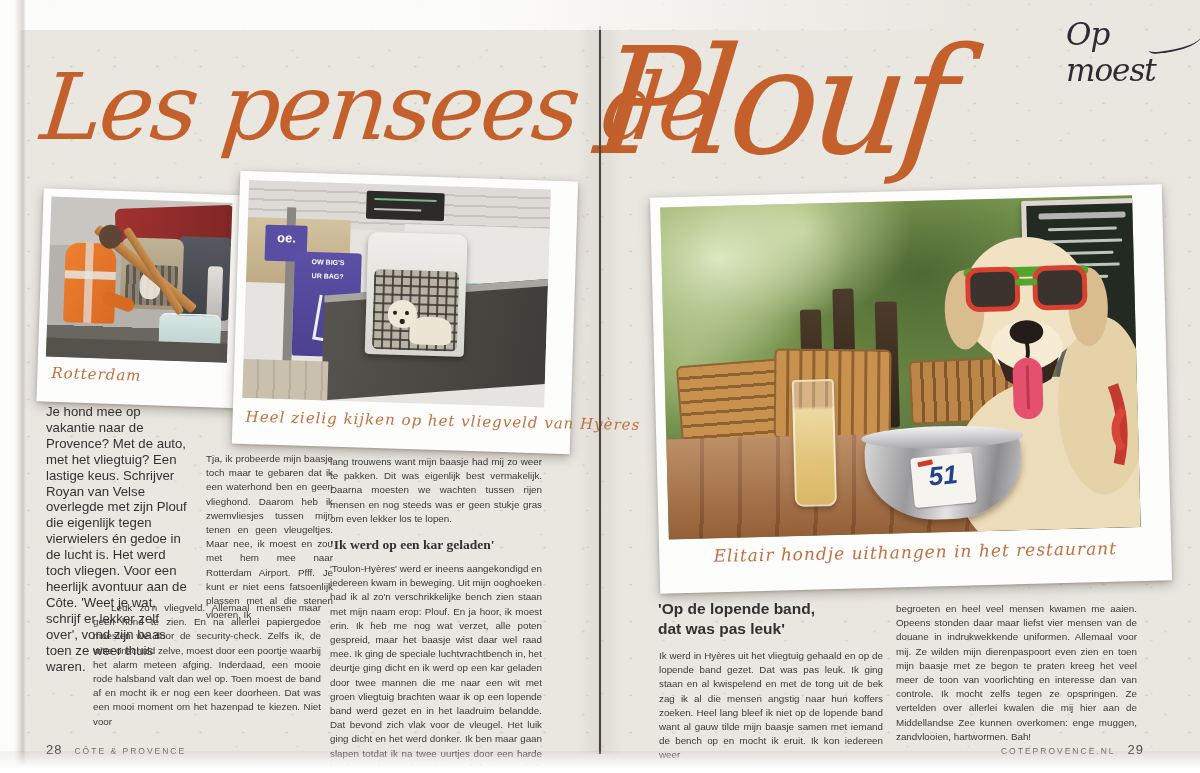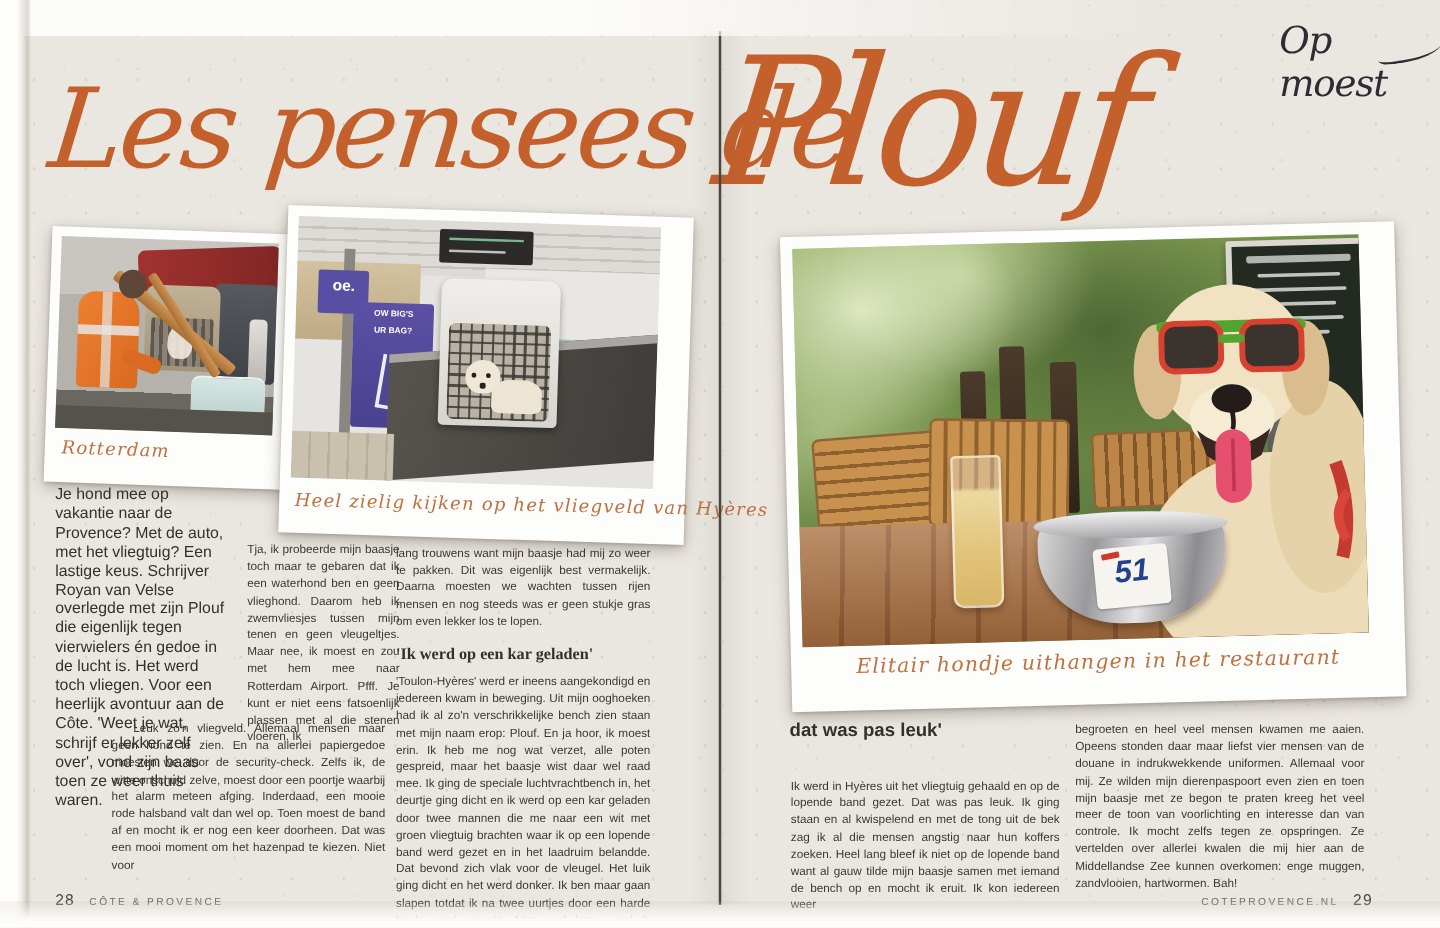--- a/index.html
+++ b/index.html
@@ -263,20 +263,21 @@
   <div class="bodytxt colB-wide">
     <div class="p2i">Leuk zo'n vliegveld. Allemaal mensen maar geen hond te zien. En na allerlei papiergedoe moesten we door de security-check. Zelfs ik, de witte onschuld zelve, moest door een poortje waarbij het alarm meteen afging. Inderdaad, een mooie rode halsband valt dan wel op. Toen moest de band af en mocht ik er nog een keer doorheen. Dat was een mooi moment om het hazenpad te kiezen. Niet voor</div>
   </div>
   <div class="bodytxt colC">
     <div>lang trouwens want mijn baasje had mij zo weer te pakken. Dit was eigenlijk best vermakelijk. Daarna moesten we wachten tussen rijen mensen en nog steeds was er geen stukje gras om even lekker los te lopen.</div>
     <div class="subhead">'Ik werd op een kar geladen'</div>
     <div>'Toulon-Hyères' werd er ineens aangekondigd en iedereen kwam in beweging. Uit mijn ooghoeken had ik al zo'n verschrikkelijke bench zien staan met mijn naam erop: Plouf. En ja hoor, ik moest erin. Ik heb me nog wat verzet, alle poten gespreid, maar het baasje wist daar wel raad mee. Ik ging de speciale luchtvrachtbench in, het deurtje ging dicht en ik werd op een kar geladen door twee mannen die me naar een wit met groen vliegtuig brachten waar ik op een lopende band werd gezet en in het laadruim belandde. Dat bevond zich vlak voor de vleugel. Het luik ging dicht en het werd donker. Ik ben maar gaan slapen totdat ik na twee uurtjes door een harde bonk werd gewekt. Niet veel later werd ik bevrijd.</div>
   </div>
 
   <div class="r-heading">
+    <div>'Op de lopende band,</div>
     <div>dat was pas leuk'</div>
   </div>
   <div class="bodytxt colD">Ik werd in Hyères uit het vliegtuig gehaald en op de lopende band gezet. Dat was pas leuk. Ik ging staan en al kwispelend en met de tong uit de bek zag ik al die mensen angstig naar hun koffers zoeken. Heel lang bleef ik niet op de lopende band want al gauw tilde mijn baasje samen met iemand de bench op en mocht ik eruit. Ik kon iedereen weer</div>
   <div class="bodytxt colE">begroeten en heel veel mensen kwamen me aaien. Opeens stonden daar maar liefst vier mensen van de douane in indrukwekkende uniformen. Allemaal voor mij. Ze wilden mijn dierenpaspoort even zien en toen mijn baasje met ze begon te praten kreeg het veel meer de toon van voorlichting en interesse dan van controle. Ik mocht zelfs tegen ze opspringen. Ze vertelden over allerlei kwalen die mij hier aan de Middellandse Zee kunnen overkomen: enge muggen, zandvlooien, hartwormen. Bah!</div>
 
   <div class="footer footer-left">
     <span class="num">28</span>
     <span class="brand">CÔTE &amp; PROVENCE</span>
   </div>
   <div class="footer footer-right">

